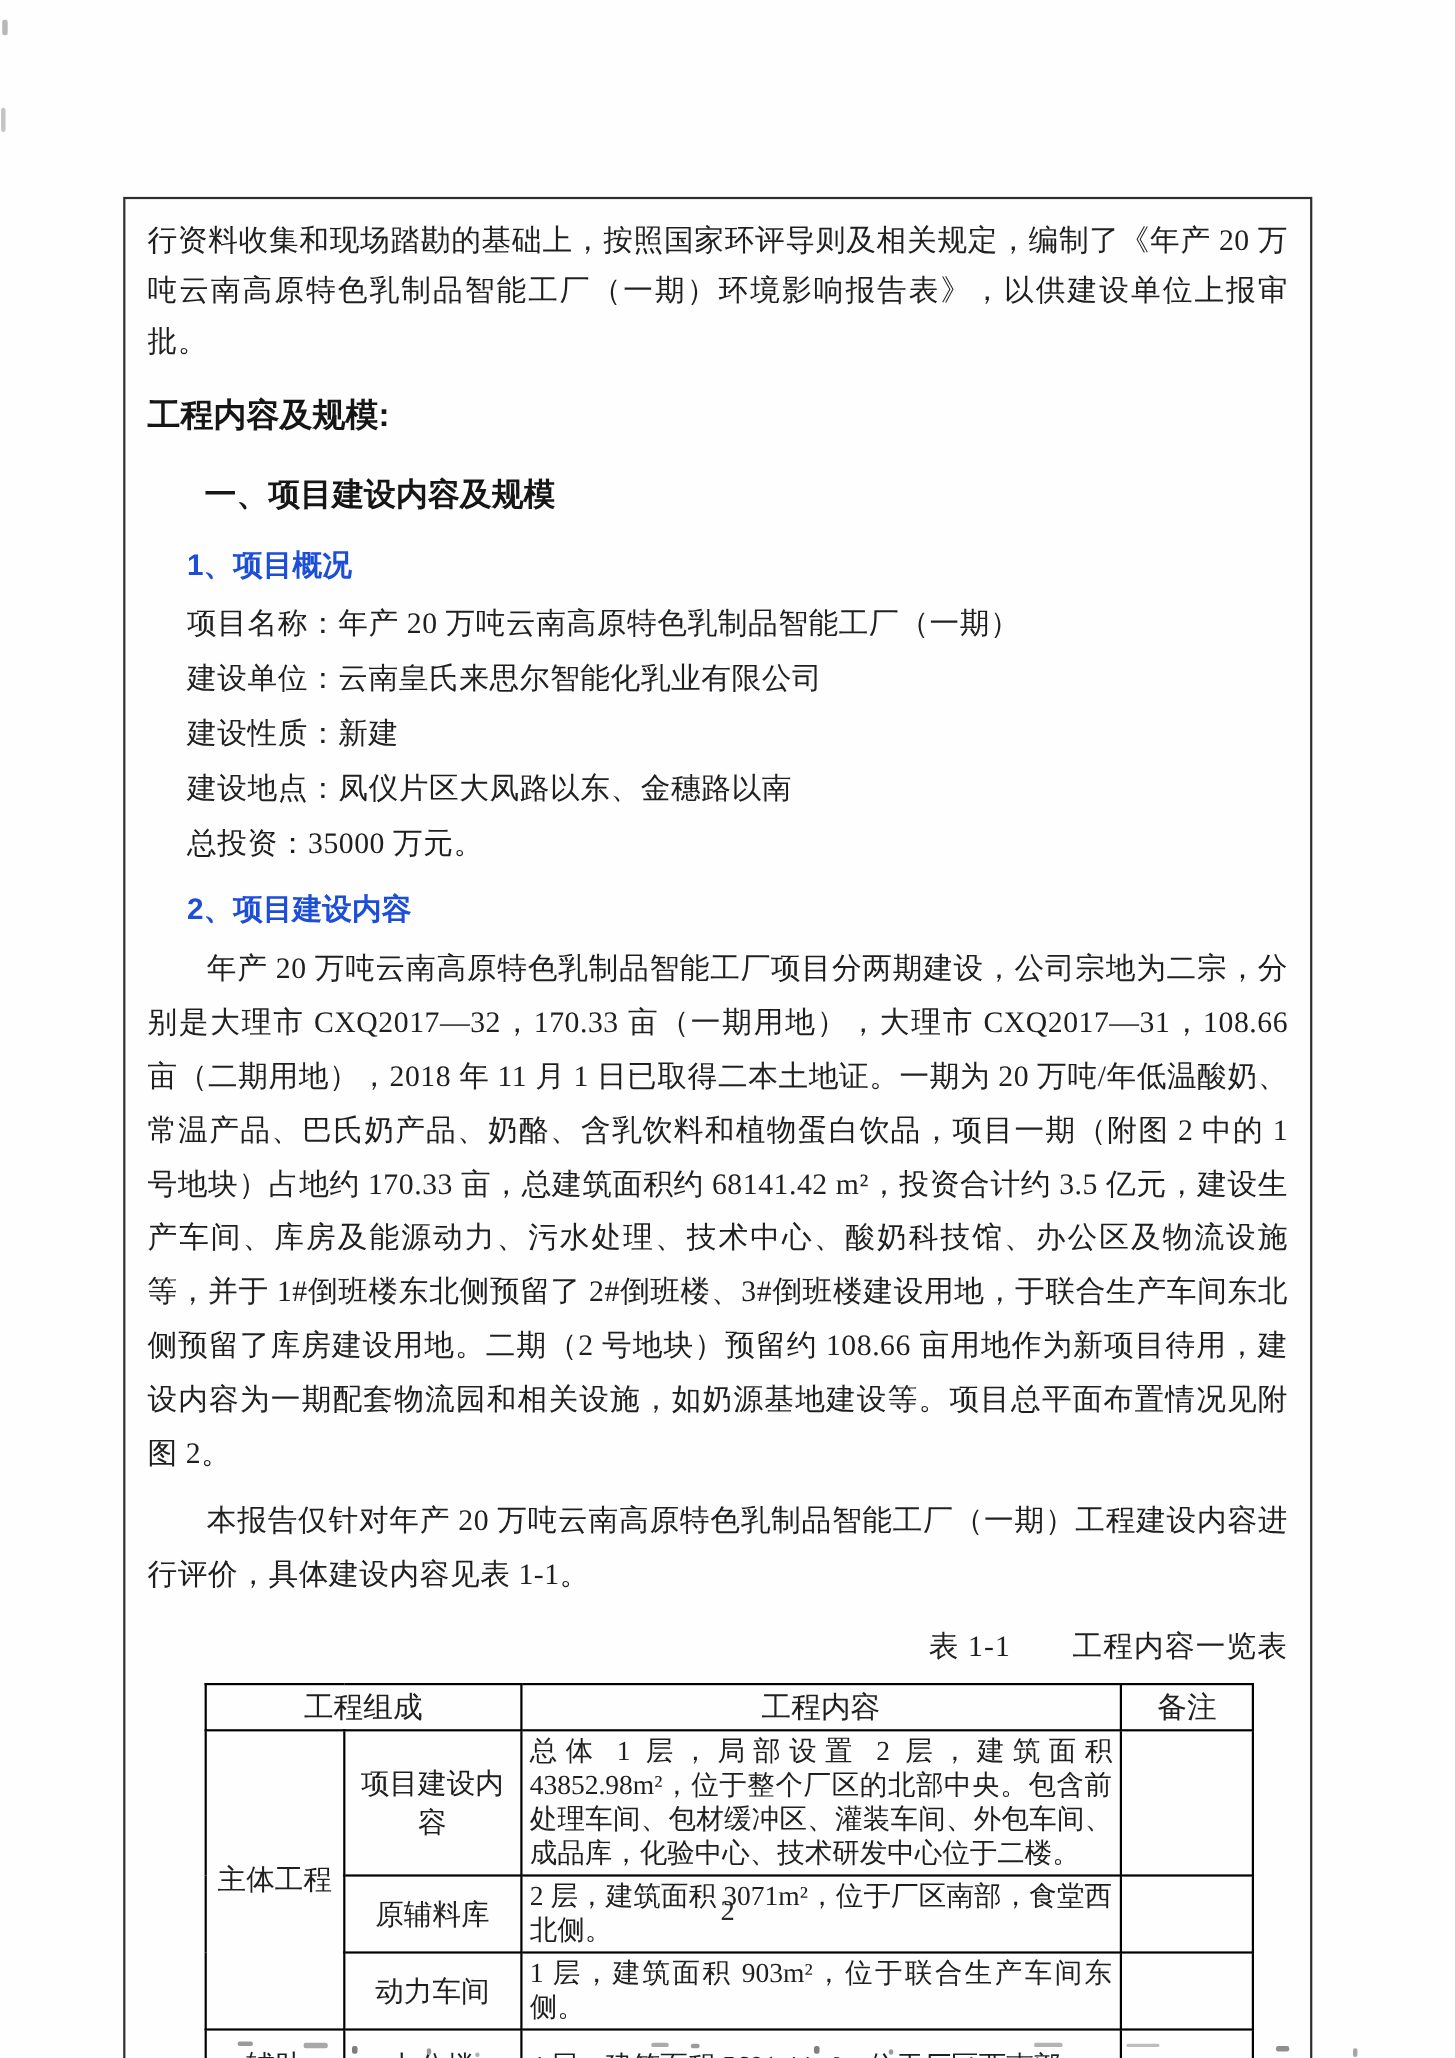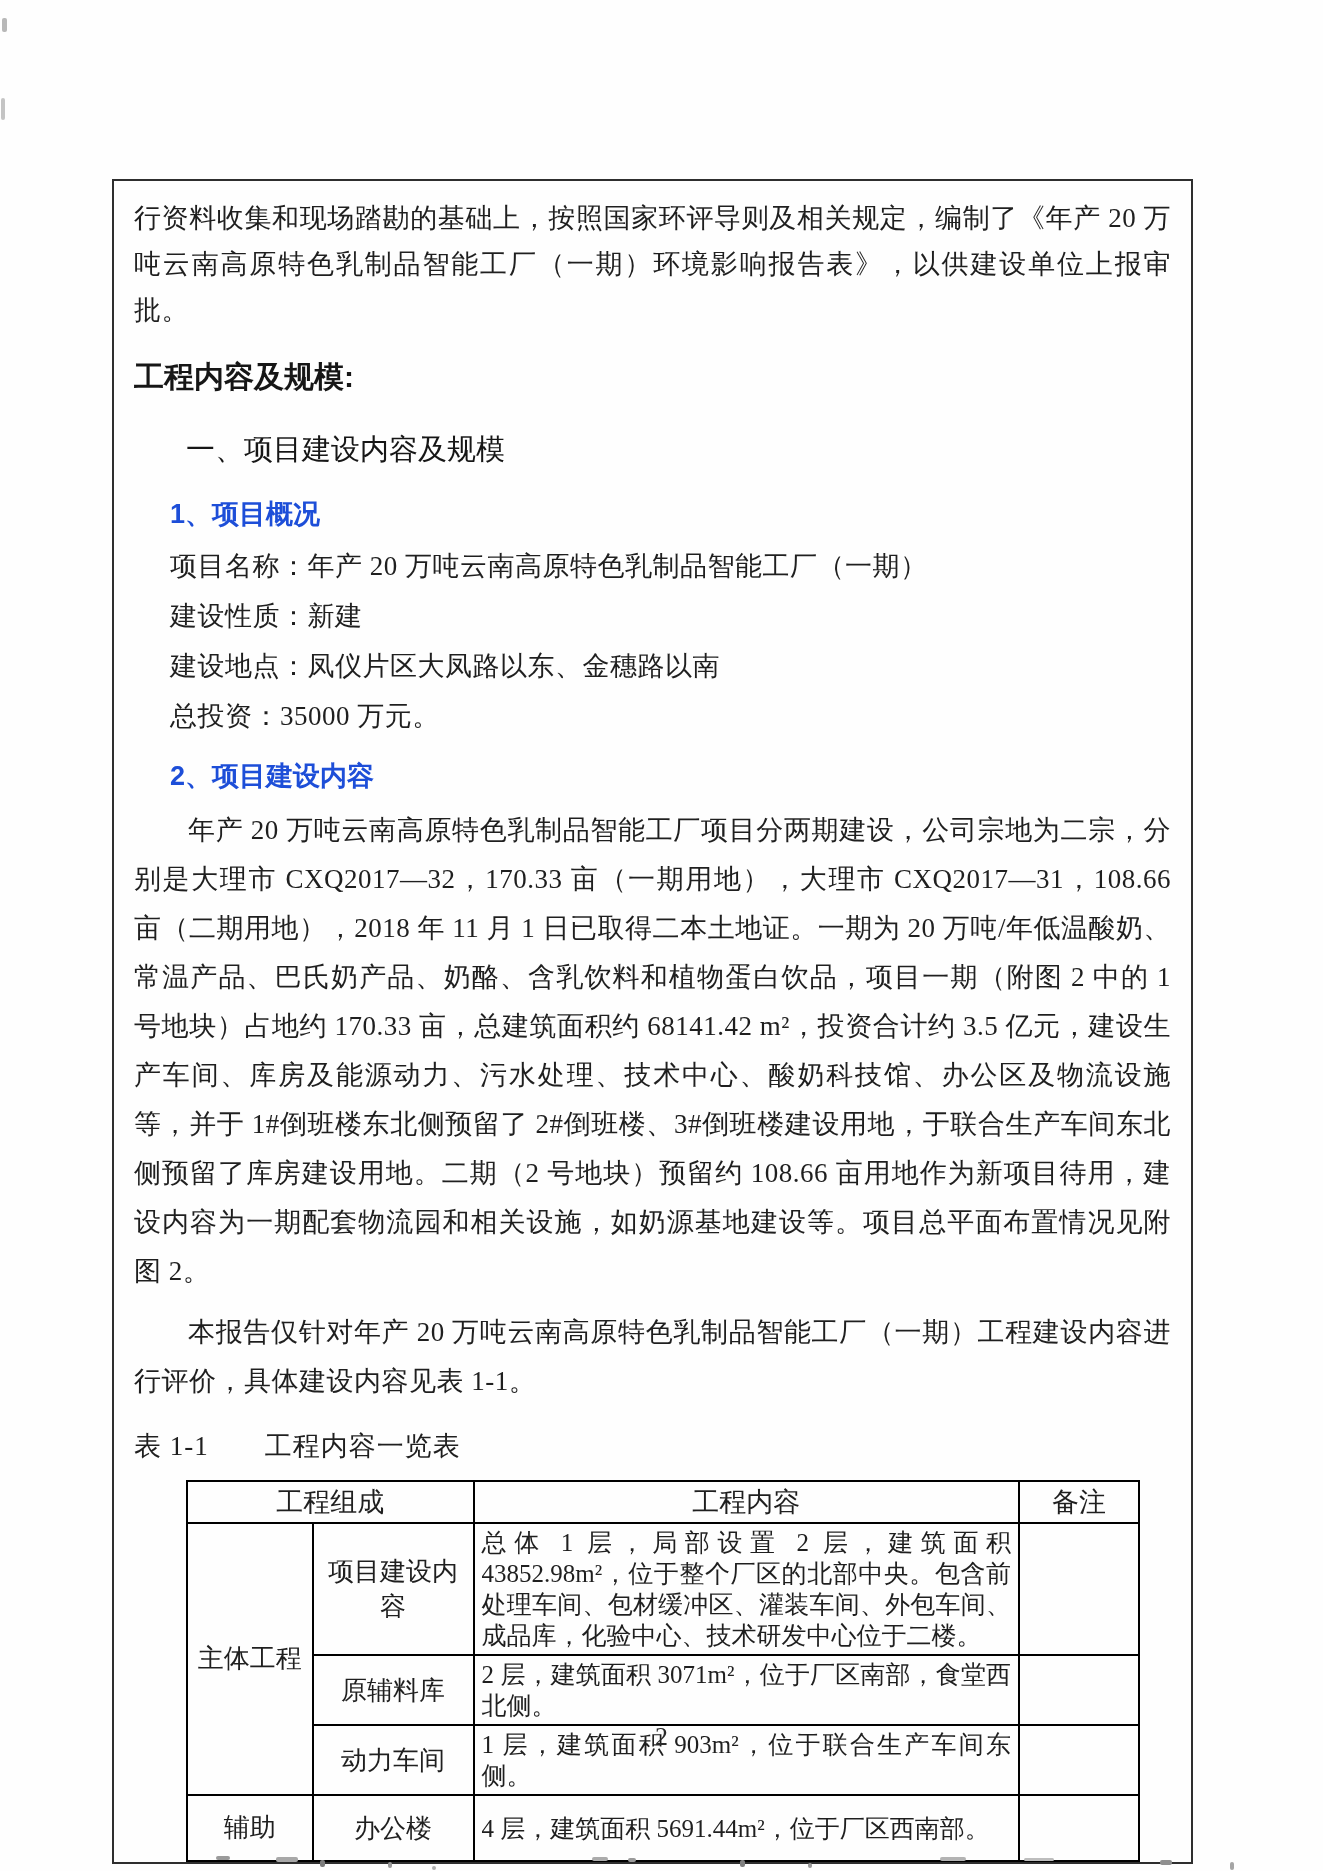--- a/index.html
+++ b/index.html
@@ -27,35 +27,35 @@
     letter-spacing:0.5px;
   }
   .para{line-height:49px;text-indent:2em;margin-top:12px;}
   .h-main{
     font-family:"Liberation Sans","DejaVu Sans",sans-serif;
     font-weight:700;font-size:30px;
     margin:24px 0 0 0;color:#161616;
   }
   .h-sub{
     font-family:"Liberation Sans","DejaVu Sans",sans-serif;
-    font-weight:400;font-size:29px;
+    font-weight:700;font-size:29px;
     margin:32px 0 0 52px;color:#161616;
   }
   .h-item{
     font-family:"Liberation Sans","DejaVu Sans",sans-serif;
     font-weight:700;font-size:27px;
     margin:26px 0 0 36px;color:#1d4ed8;
   }
   .info-line{
     font-size:27px;line-height:31px;
     margin:19px 0 0 36px;
     letter-spacing:0.5px;
   }
   .table-title{
-    font-size:27px;text-align:left;
+    font-size:27px;text-align:right;
     margin-top:22px;letter-spacing:1px;
   }
   table.data-table{
     border-collapse:collapse;
     table-layout:fixed;
     width:954px;
     margin:16px 0 0 52px;
     background:#fefefe;
   }
   table.data-table th,
@@ -99,20 +99,21 @@
 
     <p class="body-text">行资料收集和现场踏勘的基础上，按照国家环评导则及相关规定，编制了《年产 20 万吨云南高原特色乳制品智能工厂（一期）环境影响报告表》，以供建设单位上报审批。</p>
 
     <div class="h-main">工程内容及规模:</div>
 
     <div class="h-sub">一、项目建设内容及规模</div>
 
     <div class="h-item">1、项目概况</div>
 
     <p class="info-line">项目名称：年产 20 万吨云南高原特色乳制品智能工厂（一期）</p>
+    <p class="info-line">建设单位：云南皇氏来思尔智能化乳业有限公司</p>
     <p class="info-line">建设性质：新建</p>
     <p class="info-line">建设地点：凤仪片区大凤路以东、金穗路以南</p>
     <p class="info-line">总投资：35000 万元。</p>
 
     <div class="h-item">2、项目建设内容</div>
 
     <p class="body-text para">年产 20 万吨云南高原特色乳制品智能工厂项目分两期建设，公司宗地为二宗，分别是大理市 CXQ2017—32，170.33 亩（一期用地），大理市 CXQ2017—31，108.66 亩（二期用地），2018 年 11 月 1 日已取得二本土地证。一期为 20 万吨/年低温酸奶、常温产品、巴氏奶产品、奶酪、含乳饮料和植物蛋白饮品，项目一期（附图 2 中的 1 号地块）占地约 170.33 亩，总建筑面积约 68141.42 m²，投资合计约 3.5 亿元，建设生产车间、库房及能源动力、污水处理、技术中心、酸奶科技馆、办公区及物流设施等，并于 1#倒班楼东北侧预留了 2#倒班楼、3#倒班楼建设用地，于联合生产车间东北侧预留了库房建设用地。二期（2 号地块）预留约 108.66 亩用地作为新项目待用，建设内容为一期配套物流园和相关设施，如奶源基地建设等。项目总平面布置情况见附图 2。</p>
 
     <p class="body-text para">本报告仅针对年产 20 万吨云南高原特色乳制品智能工厂（一期）工程建设内容进行评价，具体建设内容见表 1-1。</p>
 

